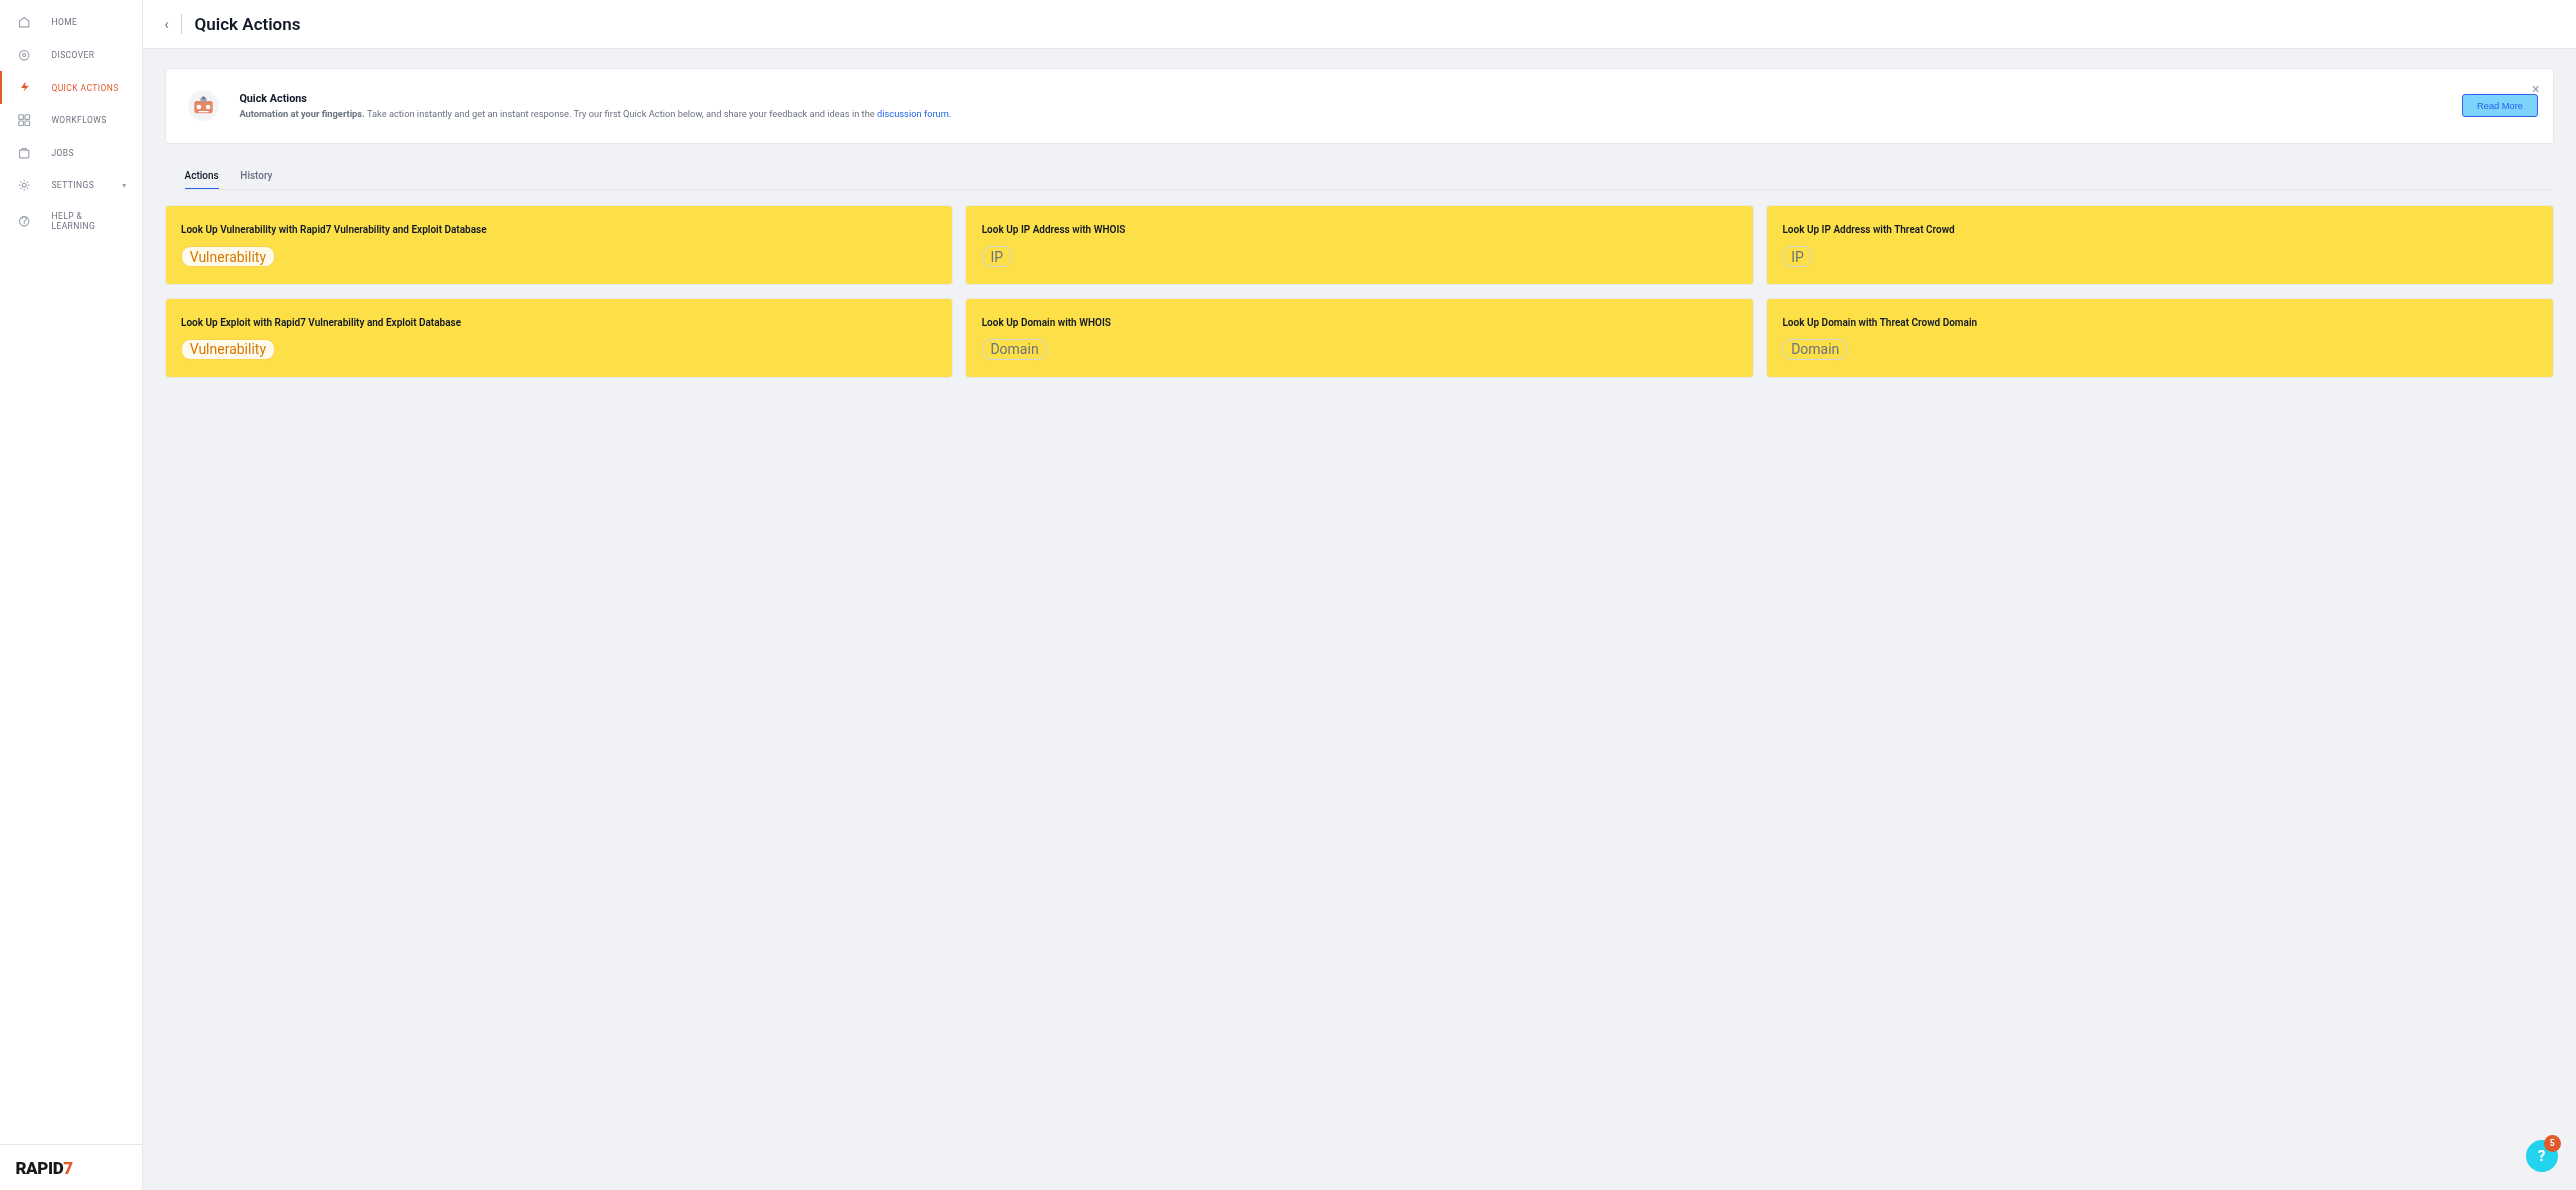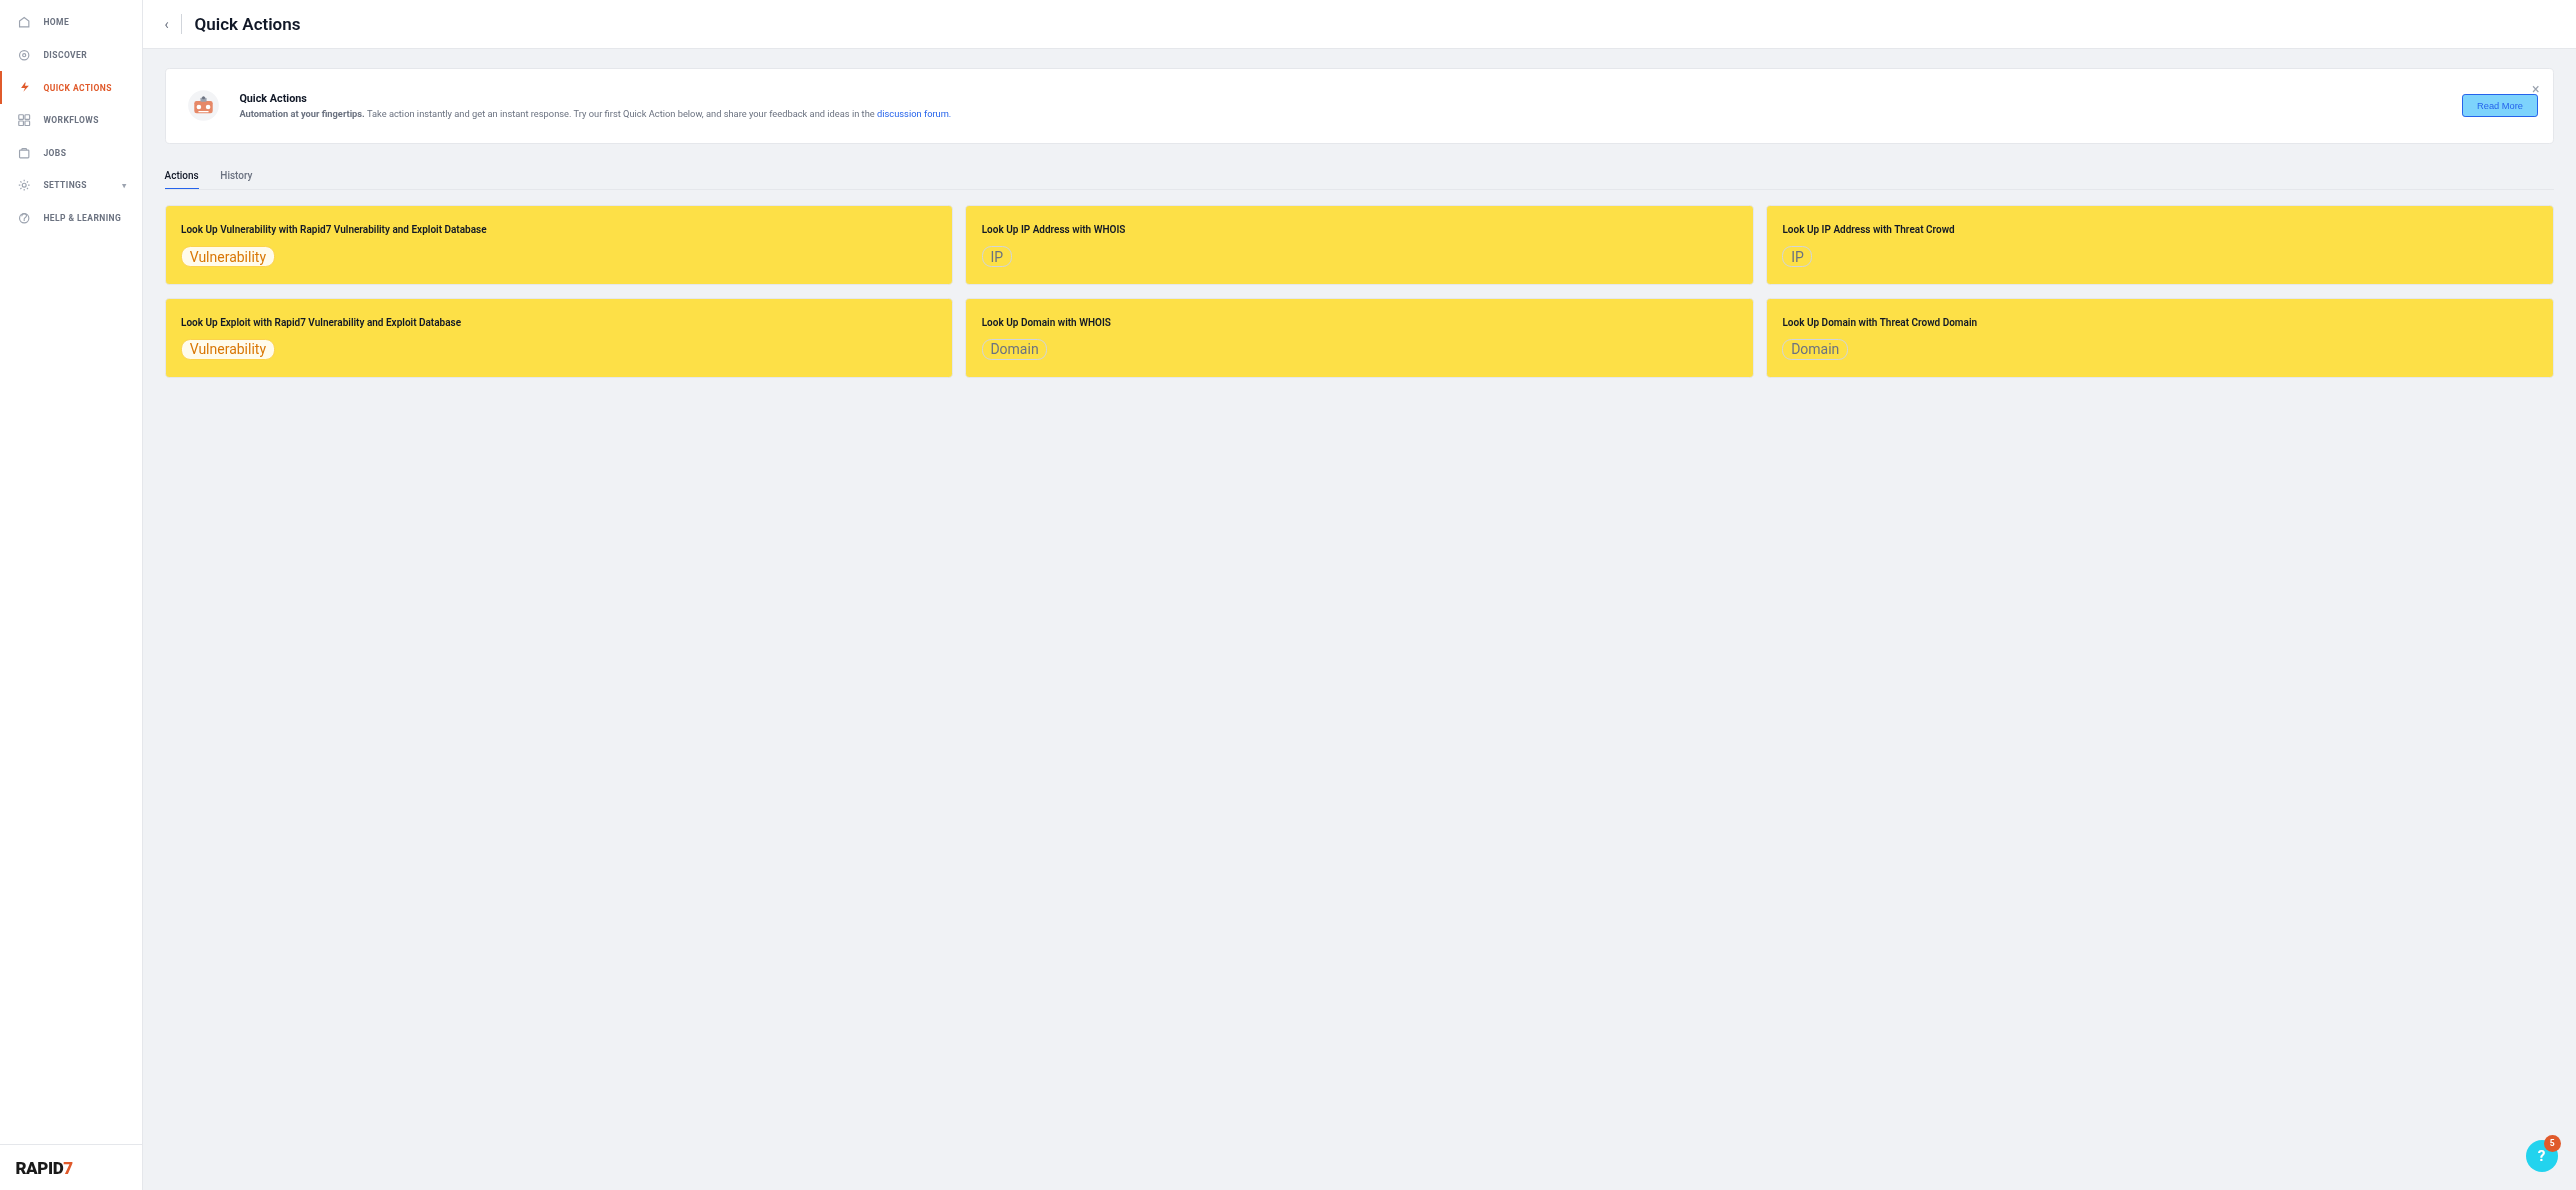--- a/index.html
+++ b/index.html
@@ -21,25 +21,25 @@
       border-right: 0.8px solid #e5e7eb;
       height: 100vh;
     }
     .sidebar-nav {
       flex: 1;
       padding-top: 6.2px;
     }
     .nav-item {
       display: flex;
       align-items: center;
-      gap: 12px;
+      gap: 20px;
       padding: 9.3px 15.4px;
       cursor: pointer;
       font-size: 8.5px;
-      font-weight: 700;
+      font-weight: 400;
       letter-spacing: 0.05em;
       color: #6b7280;
       text-transform: uppercase;
       border-left: 2.3px solid transparent;
     }
     .nav-item.active { color: #e05a2b; border-left-color: #e05a2b; }
     .nav-item .nav-icon {
       width: 14px;
       height: 14px;
       display: flex;
@@ -159,20 +159,21 @@
       top: 10.8px;
       right: 10.8px;
     }
 
     
     .tabs {
       display: flex;
       border-bottom: 0.8px solid #e5e7eb;
       margin-bottom: 15.4px;
       background: transparent;
+      margin-left: 20px;
     }
     .tab {
       padding: 7.7px 0;
       margin-right: 21.6px;
       font-size: 10px;
       font-weight: 500;
       color: #6b7280;
       cursor: pointer;
       border-bottom: 1.5px solid transparent;
       margin-bottom: -0.8px;

